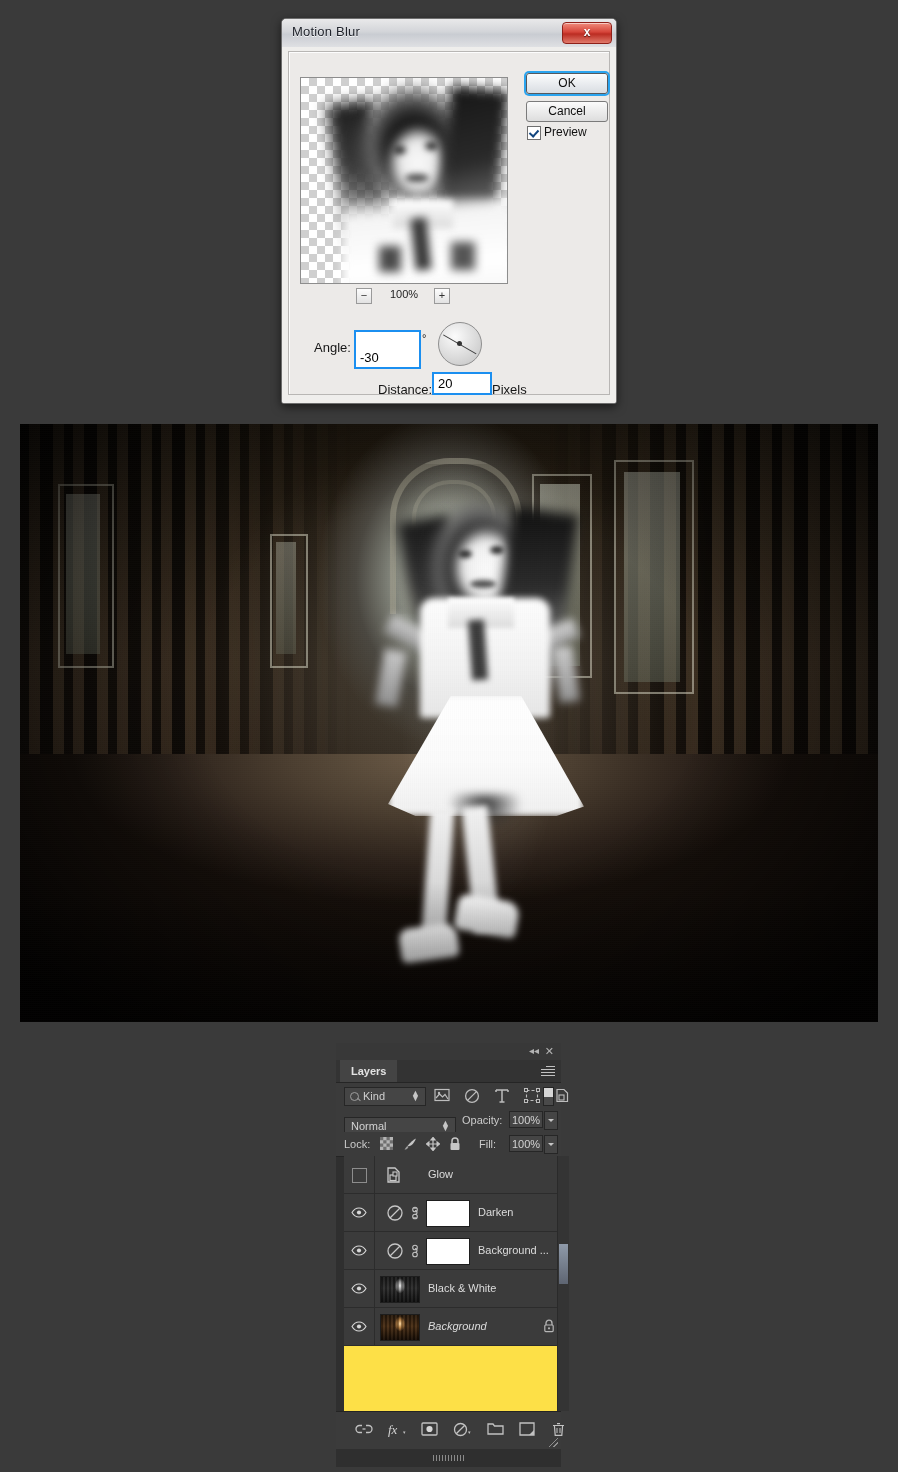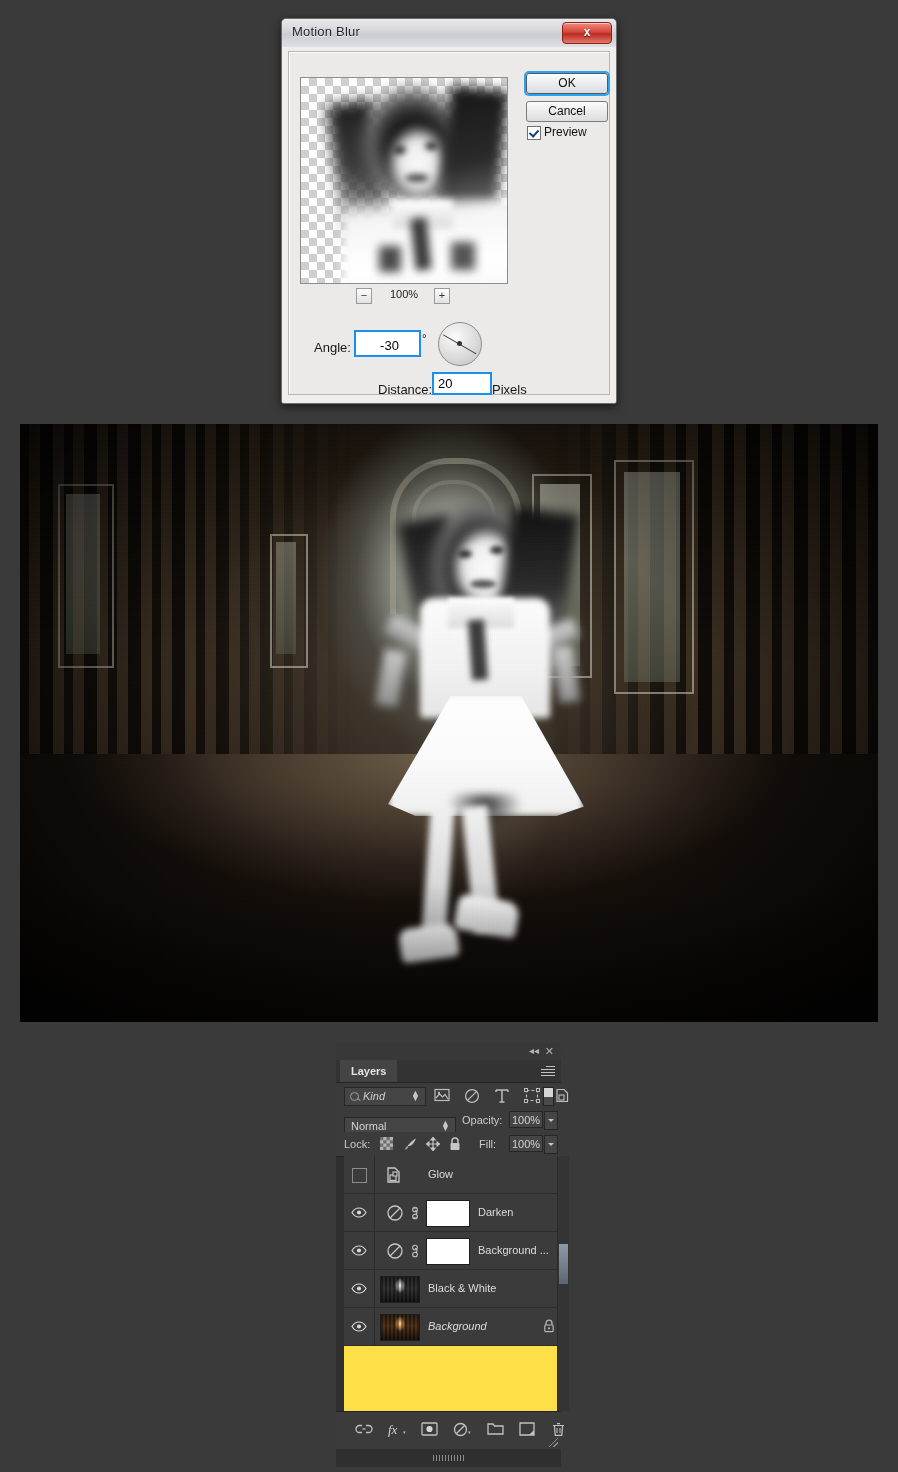--- a/index.html
+++ b/index.html
@@ -115,21 +115,21 @@
   }
   .zbtn.minus{left:56px;}
   .zbtn.plus{left:134px;}
   .zoom-pct{position:absolute;left:78px;top:0;width:52px;text-align:center;font-size:11px;color:#1d1d1d;}
 
   .lbl{font-size:13px;color:#161616;text-align:right;}
   #angle-label{position:absolute;left:25px;top:288px;}
   #angle-field{
     position:absolute;left:65px;top:278px;width:59px;height:19px;
     background:#fff;border:2px solid #1b8ff0;
-    font-size:13px;color:#000;padding:4px 0 0 4px;line-height:19px;box-sizing:content-box;text-align:center;
+    font-size:13px;color:#000;padding:16px 0 0 4px;line-height:19px;box-sizing:content-box;
   }
   #angle-deg{position:absolute;left:133px;top:280px;font-size:11px;color:#161616;}
   #angle-dial{
     position:absolute;left:149px;top:270px;width:42px;height:42px;border-radius:50%;
     background:radial-gradient(circle at 38% 32%,#fbfbfb,#d2d2d2 70%,#c0c0c0 100%);
     border:1px solid #8e8e8e;
   }
   #angle-dial .needle{
     position:absolute;left:50%;top:50%;width:38px;height:1px;background:#3d3d3d;
     transform-origin:0 0;transform:rotate(30deg) translate(-19px,0);
@@ -340,21 +340,21 @@
   }
   #panel-menu-icon{
     position:absolute;right:6px;top:6px;width:14px;height:10px;cursor:pointer;
   }
   #panel-menu-icon i{display:block;height:1px;background:#c2c2c2;margin-bottom:2px;}
   #panel-menu-icon i:first-child{width:9px;margin-left:5px;}
 
   #filter-row{position:absolute;left:0;top:40px;width:225px;height:25px;background:#3b3b3b;}
   #kind-select{
     position:absolute;left:8px;top:4px;width:80px;height:17px;
-    background:#454545;border:1px solid #262626;font-style:italic;
+    background:#454545;border:1px solid #262626;
   }
   #kind-select .mag{
     position:absolute;left:5px;top:4px;width:7px;height:7px;border:1px solid #9d9d9d;border-radius:50%;
   }
   #kind-select .mag:after{content:"";position:absolute;left:6px;top:6px;width:4px;height:1px;background:#9d9d9d;transform:rotate(45deg);}
   #kind-select .kind-text{position:absolute;left:18px;top:2px;font-size:11px;color:#cfcfcf;}
   #kind-select .stepper{position:absolute;right:5px;top:3px;color:#c6c6c6;font-size:9px;line-height:5px;}
   .filt-ic{position:absolute;top:5px;width:16px;height:15px;cursor:pointer;}
   .filt-ic svg{display:block;}
   #filter-toggle{

